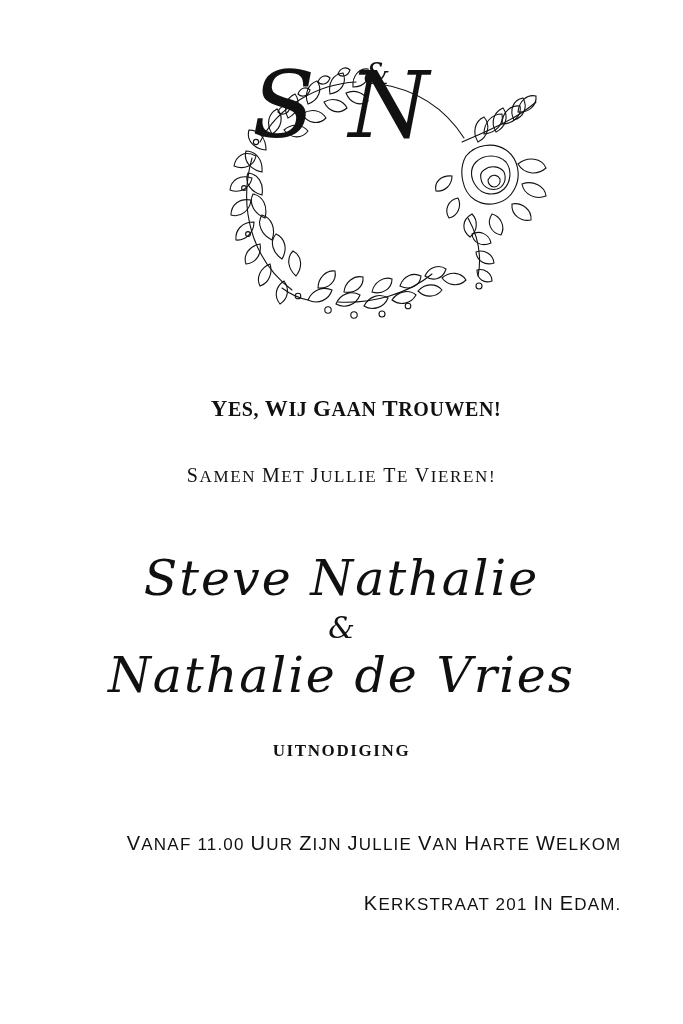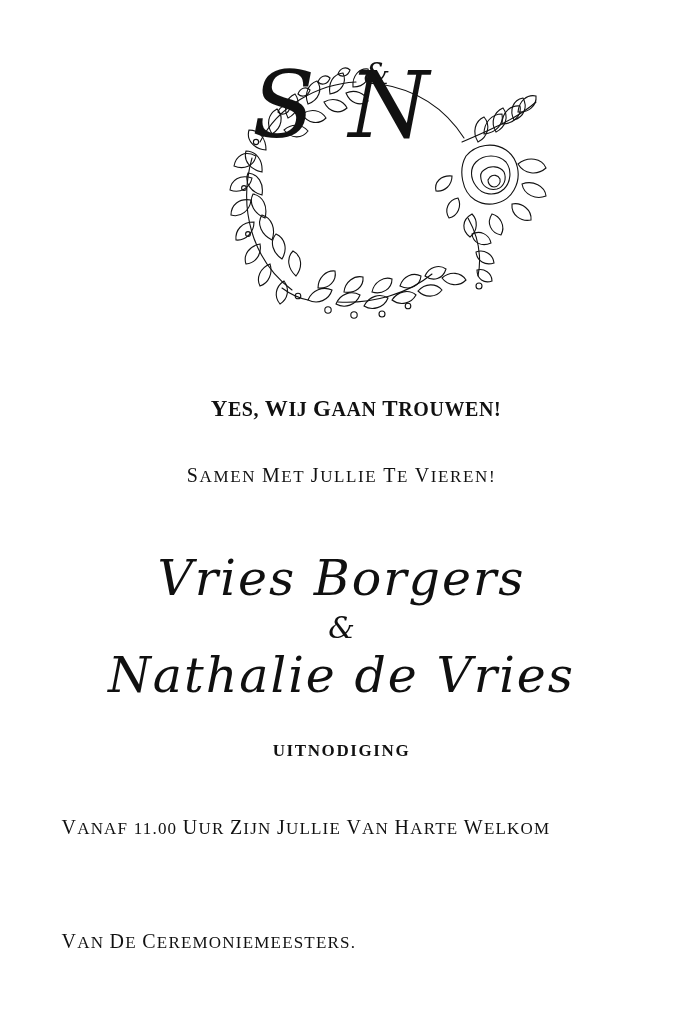--- a/index.html
+++ b/index.html
@@ -119,24 +119,24 @@
     margin-top: 12px;
     font-family: "Liberation Serif", serif;
     font-weight: bold;
     font-size: 21px;
     letter-spacing: 4px;
     text-align: center;
   }
 
   
   .details {
-    margin-top: 30px;
+    margin-top: 46px;
     width: 560px;
-    text-align: left;
-    font-family: Liberation Serif, serif;
+    text-align: right;
+    font-family: Liberation Sans, sans-serif;
     font-size: 17px;
     letter-spacing: 1.2px;
     line-height: 1.62;
     text-transform: uppercase;
   }
   .details .cap { font-size: 20px; }
   .details p {
     margin: 0;
   }
   .details p + p {
@@ -266,31 +266,31 @@
     </div>
   </div>
 
   <div class="headline"><span class="cap">Y</span>es, <span class="cap">W</span>ij <span class="cap">G</span>aan <span class="cap">T</span>rouwen!</div>
 
   <div class="subline">
     <div><span class="cap">S</span>amen <span class="cap">M</span>et <span class="cap">J</span>ullie <span class="cap">T</span>e <span class="cap">V</span>ieren!</div>
   </div>
 
   <div class="names">
-    <div class="name-line">Vries Borgers</div>
+    <div class="name-line">Steve Nathalie</div>
     <div class="name-amp">&amp;</div>
     <div class="name-line">Nathalie de Vries</div>
   </div>
 
   <div class="invite-word">Uitnodiging</div>
 
   <div class="details">
     <p>
       <span><span class="cap">V</span>anaf 11.00 <span class="cap">U</span>ur <span class="cap">Z</span>ijn <span class="cap">J</span>ullie <span class="cap">V</span>an <span class="cap">H</span>arte <span class="cap">W</span>elkom</span><br>
       <br>
+      <span><span class="cap">K</span>erkstraat 201 <span class="cap">I</span>n <span class="cap">E</span>dam.</span>
     </p>
     <p>
       <br>
-      <span><span class="cap">V</span>an <span class="cap">D</span>e <span class="cap">C</span>eremoniemeesters.</span>
     </p>
   </div>
 
 </div>
 
 </body></html>

